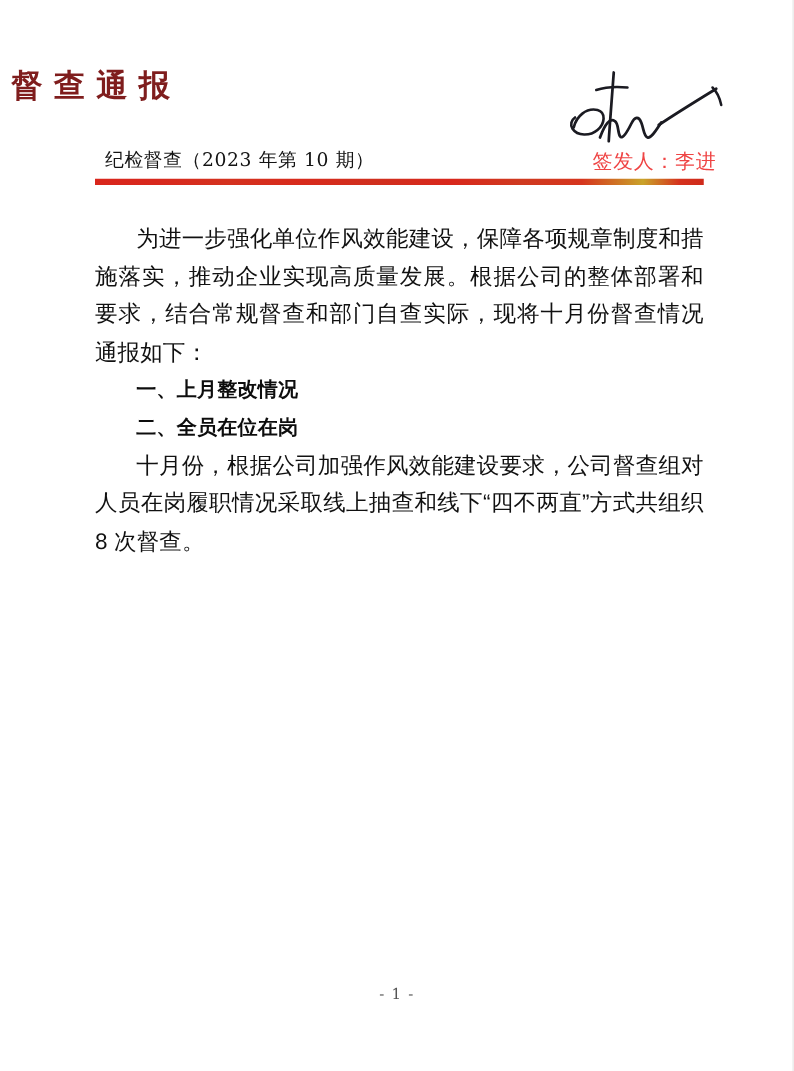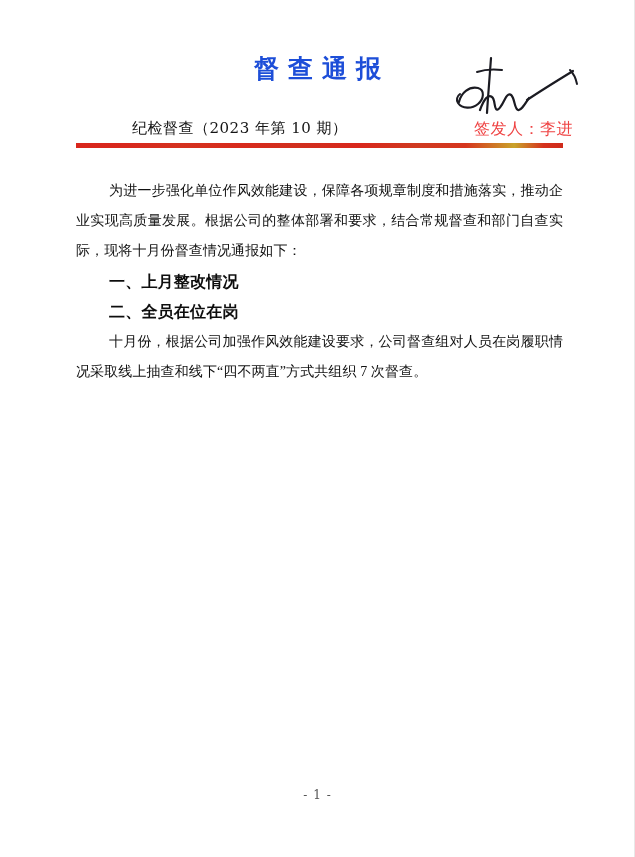--- a/index.html
+++ b/index.html
@@ -37,37 +37,36 @@
     left: 0;
     top: 0;
     width: 635px;
     height: 160px;
   }
   .doc-title {
     position: absolute;
     left: 0;
     top: 52px;
     width: 635px;
-    text-align: center;
+    text-align: left;
     font-family: "DejaVu Serif", "Liberation Serif", serif;
     font-weight: bold;
     font-size: 25px;
     letter-spacing: 9px;
     text-indent: 9px;
-    color: #1d4ed8;
+    color: #7f1d1d;
   }
   .issue-line {
     position: absolute;
     left: 84px;
     top: 119px;
     font-size: 15px;
     letter-spacing: 0.5px;
     color: #141414;
     white-space: nowrap;
-    margin-left: 48px;
   }
   .signer-line {
     position: absolute;
     right: 62px;
     top: 119px;
     font-size: 16px;
     letter-spacing: 0.5px;
     color: #ef4444;
     white-space: nowrap;
   }
@@ -105,22 +104,22 @@
 
   
   .body-area {
     position: absolute;
     left: 76px;
     top: 176px;
     width: 487px;
   }
   p.para {
     margin: 0 0 0 0;
-    font-family: Liberation Serif, serif;
-    font-size: 14px;
+    font-family: Liberation Sans, sans-serif;
+    font-size: 18px;
     line-height: 30.2px;
     text-align: justify;
     text-justify: inter-ideograph;
     text-indent: 33px;
     color: #111111;
     letter-spacing: 0.1px;
   }
   h2.section-heading {
     margin: 0;
     font-family: "DejaVu Sans", "Liberation Sans", sans-serif;
@@ -178,20 +177,20 @@
 
   <div class="body-area">
 
     <p class="para">为进一步强化单位作风效能建设，保障各项规章制度和措施落实，推动企业实现高质量发展。根据公司的整体部署和要求，结合常规督查和部门自查实际，现将十月份督查情况通报如下：</p>
 
     <h2 class="section-heading">一、上月整改情况</h2>
 
 
     <h2 class="section-heading">二、全员在位在岗</h2>
 
-    <p class="para">十月份，根据公司加强作风效能建设要求，公司督查组对人员在岗履职情况采取线上抽查和线下“四不两直”方式共组织 7 次督查。</p>
+    <p class="para">十月份，根据公司加强作风效能建设要求，公司督查组对人员在岗履职情况采取线上抽查和线下“四不两直”方式共组织 8 次督查。</p>
 
 
   </div>
 
   <div class="footer">- 1 -</div>
 
 </div>
 
 </body></html>

